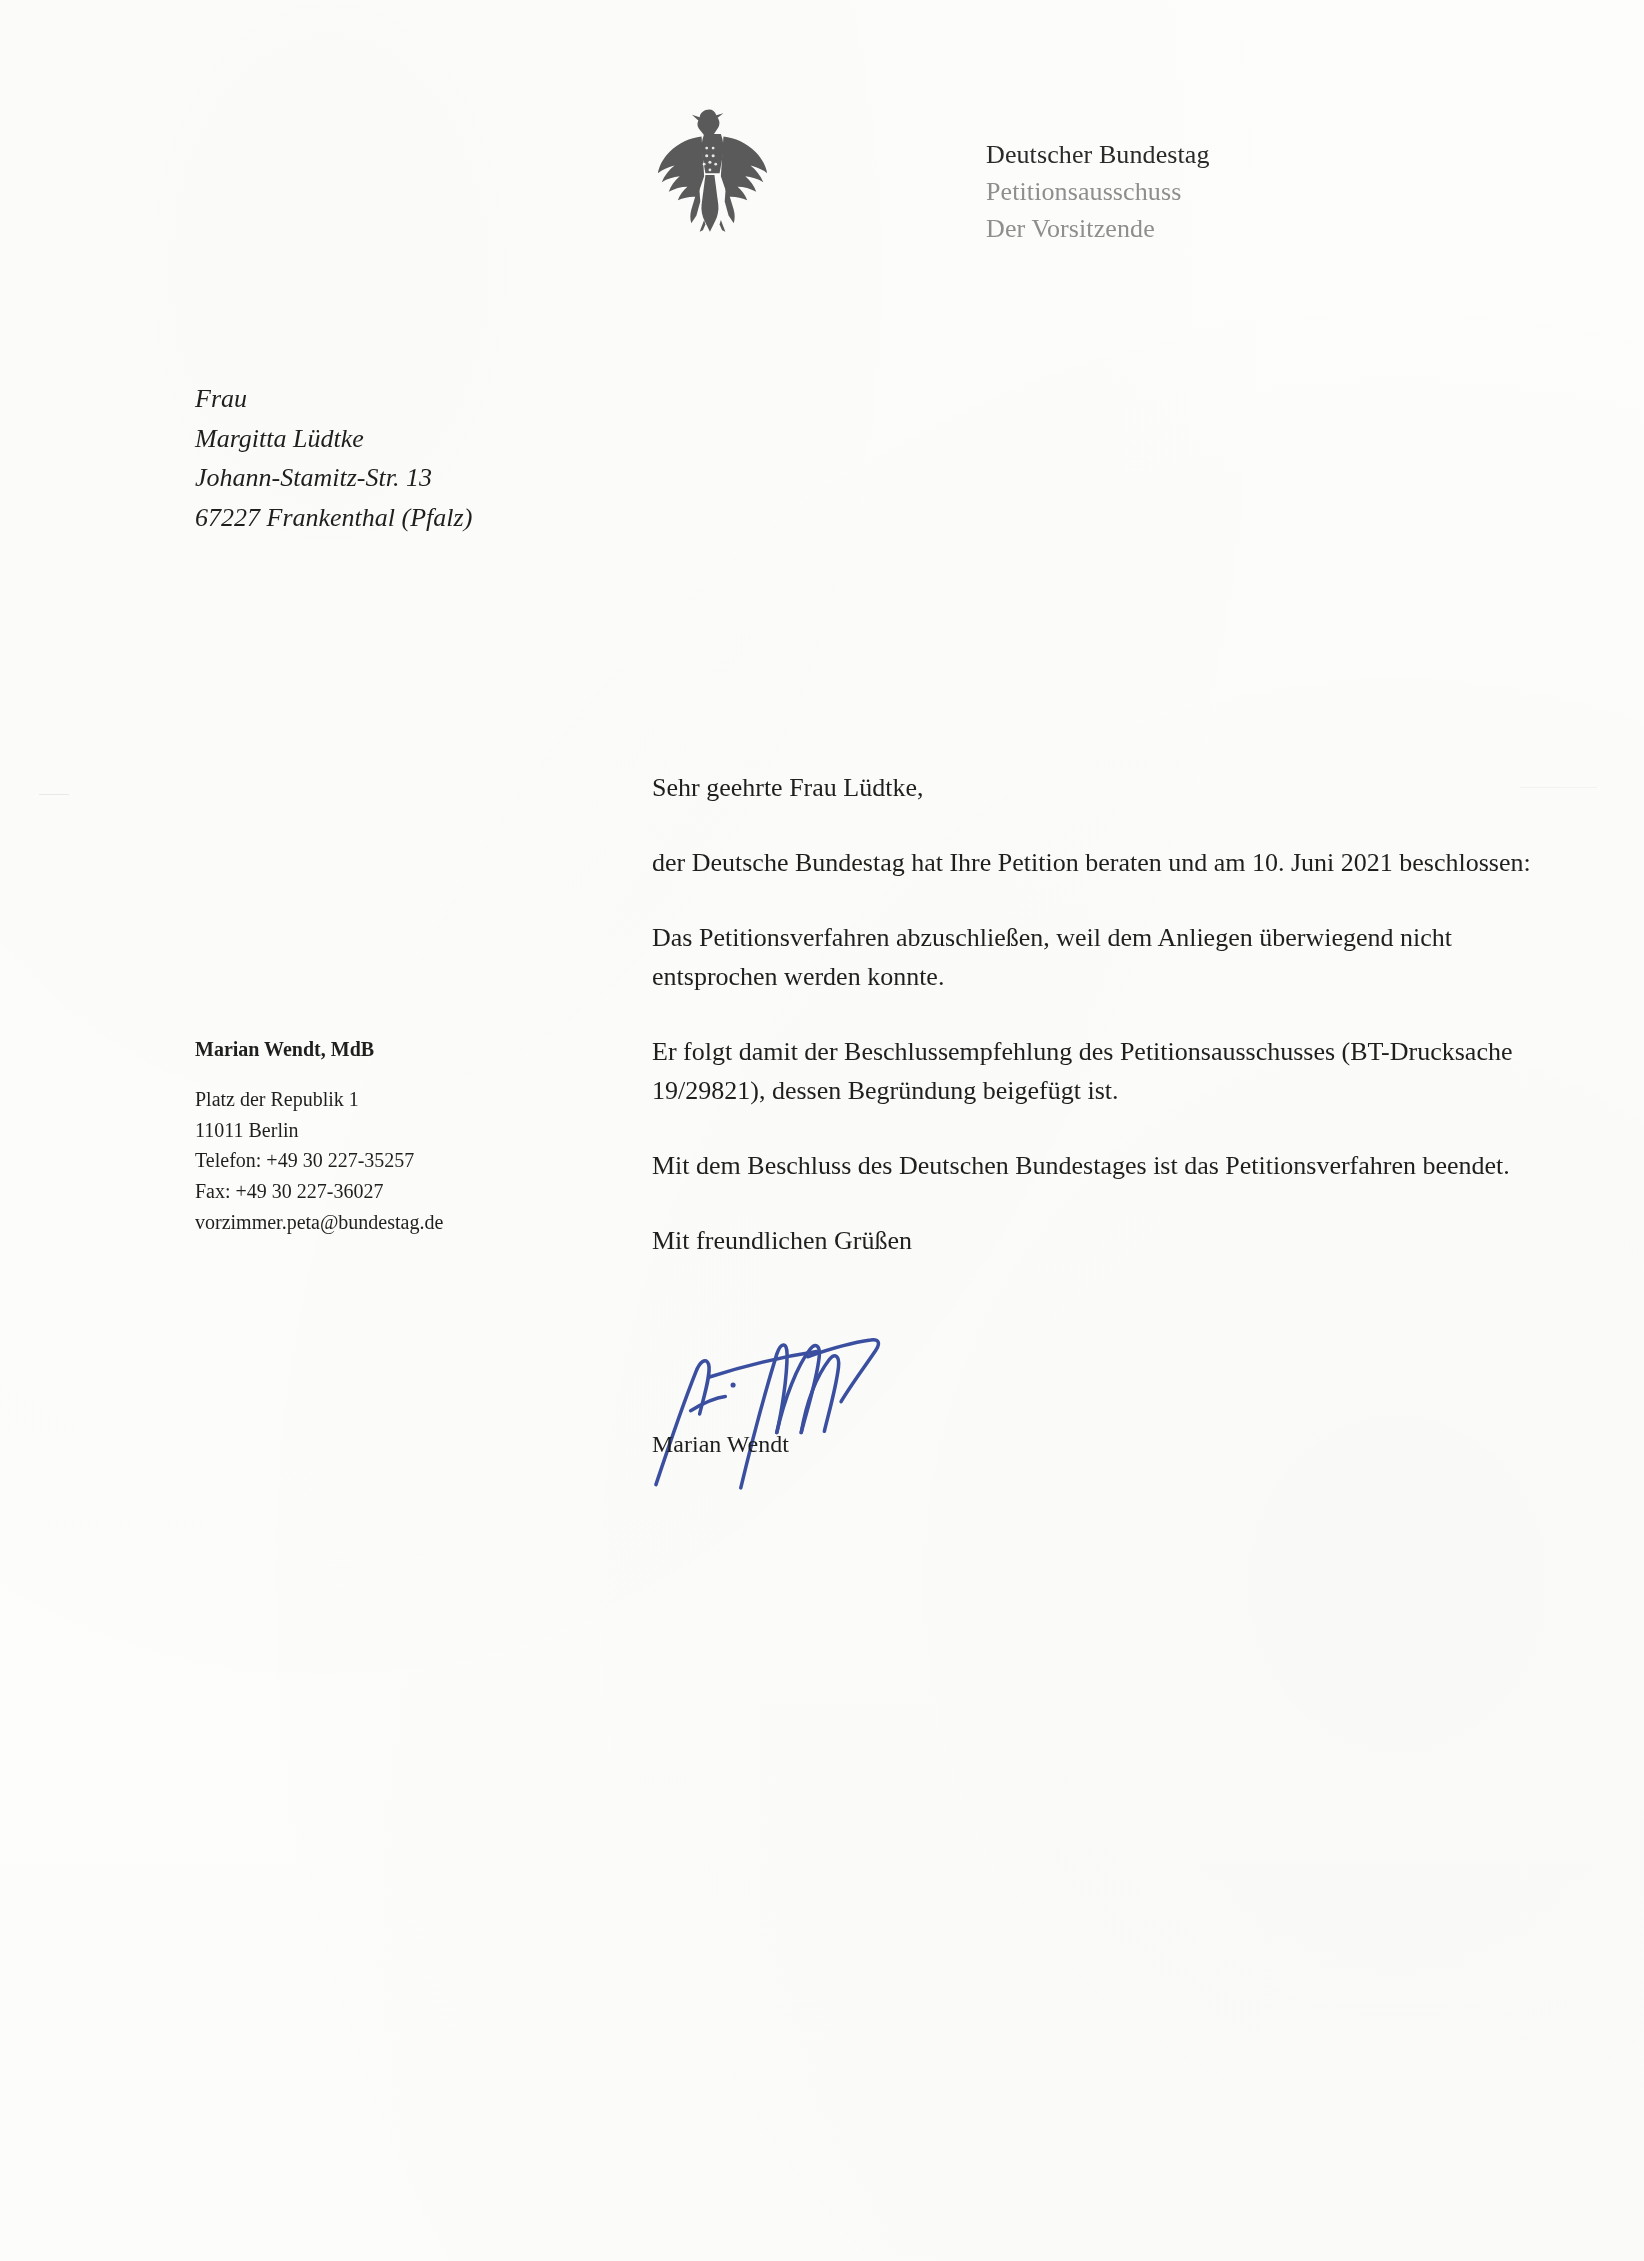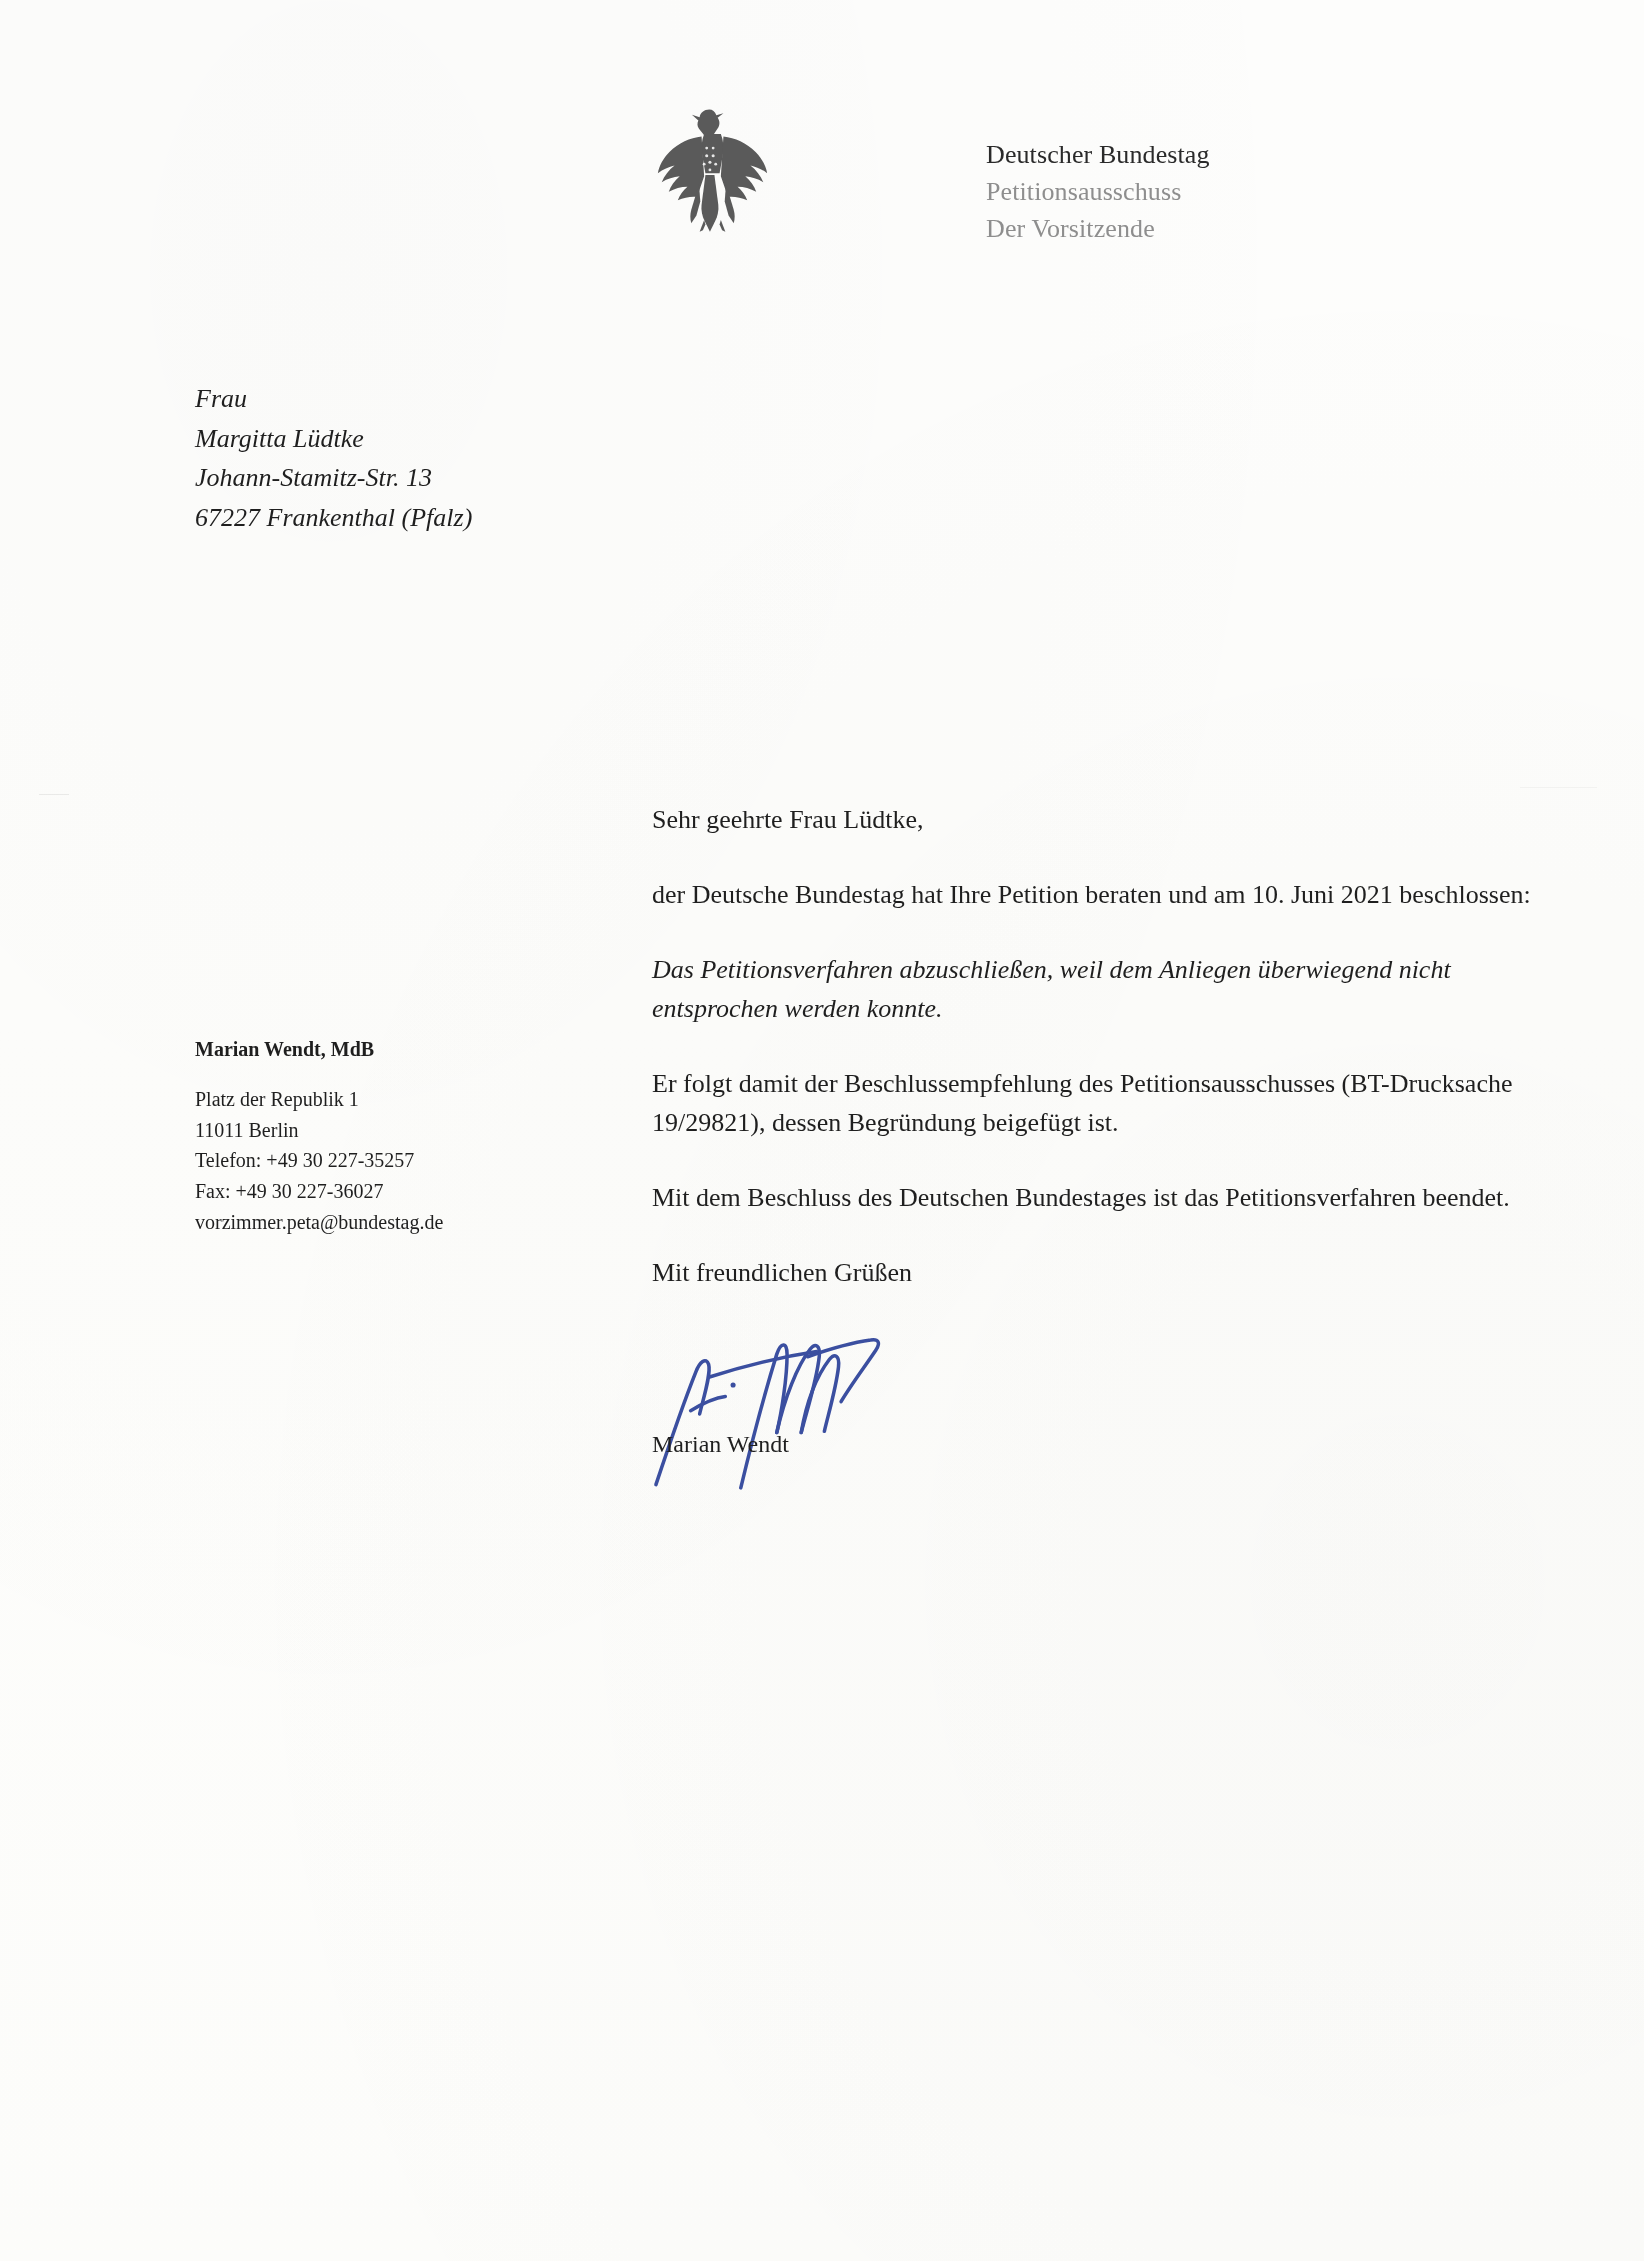--- a/index.html
+++ b/index.html
@@ -91,29 +91,28 @@
   }
   .sender-name {
     font-weight: bold;
     margin-bottom: 19px;
   }
 
   
   .body-col {
     position: absolute;
     left: 652px;
-    top: 800px;
+    top: 768px;
     width: 902px;
     font-size: 26px;
     line-height: 1.5;
     color: #1f1f1f;
   }
   .body-col p { margin: 0 0 36px 0; }
   .decision {
-    font-style: italic;
   }
   .closing { margin-bottom: 0; }
 
   .signature-name {
     position: absolute;
     left: 652px;
     top: 1431px;
     font-size: 24px;
     color: #1f1f1f;
   }

